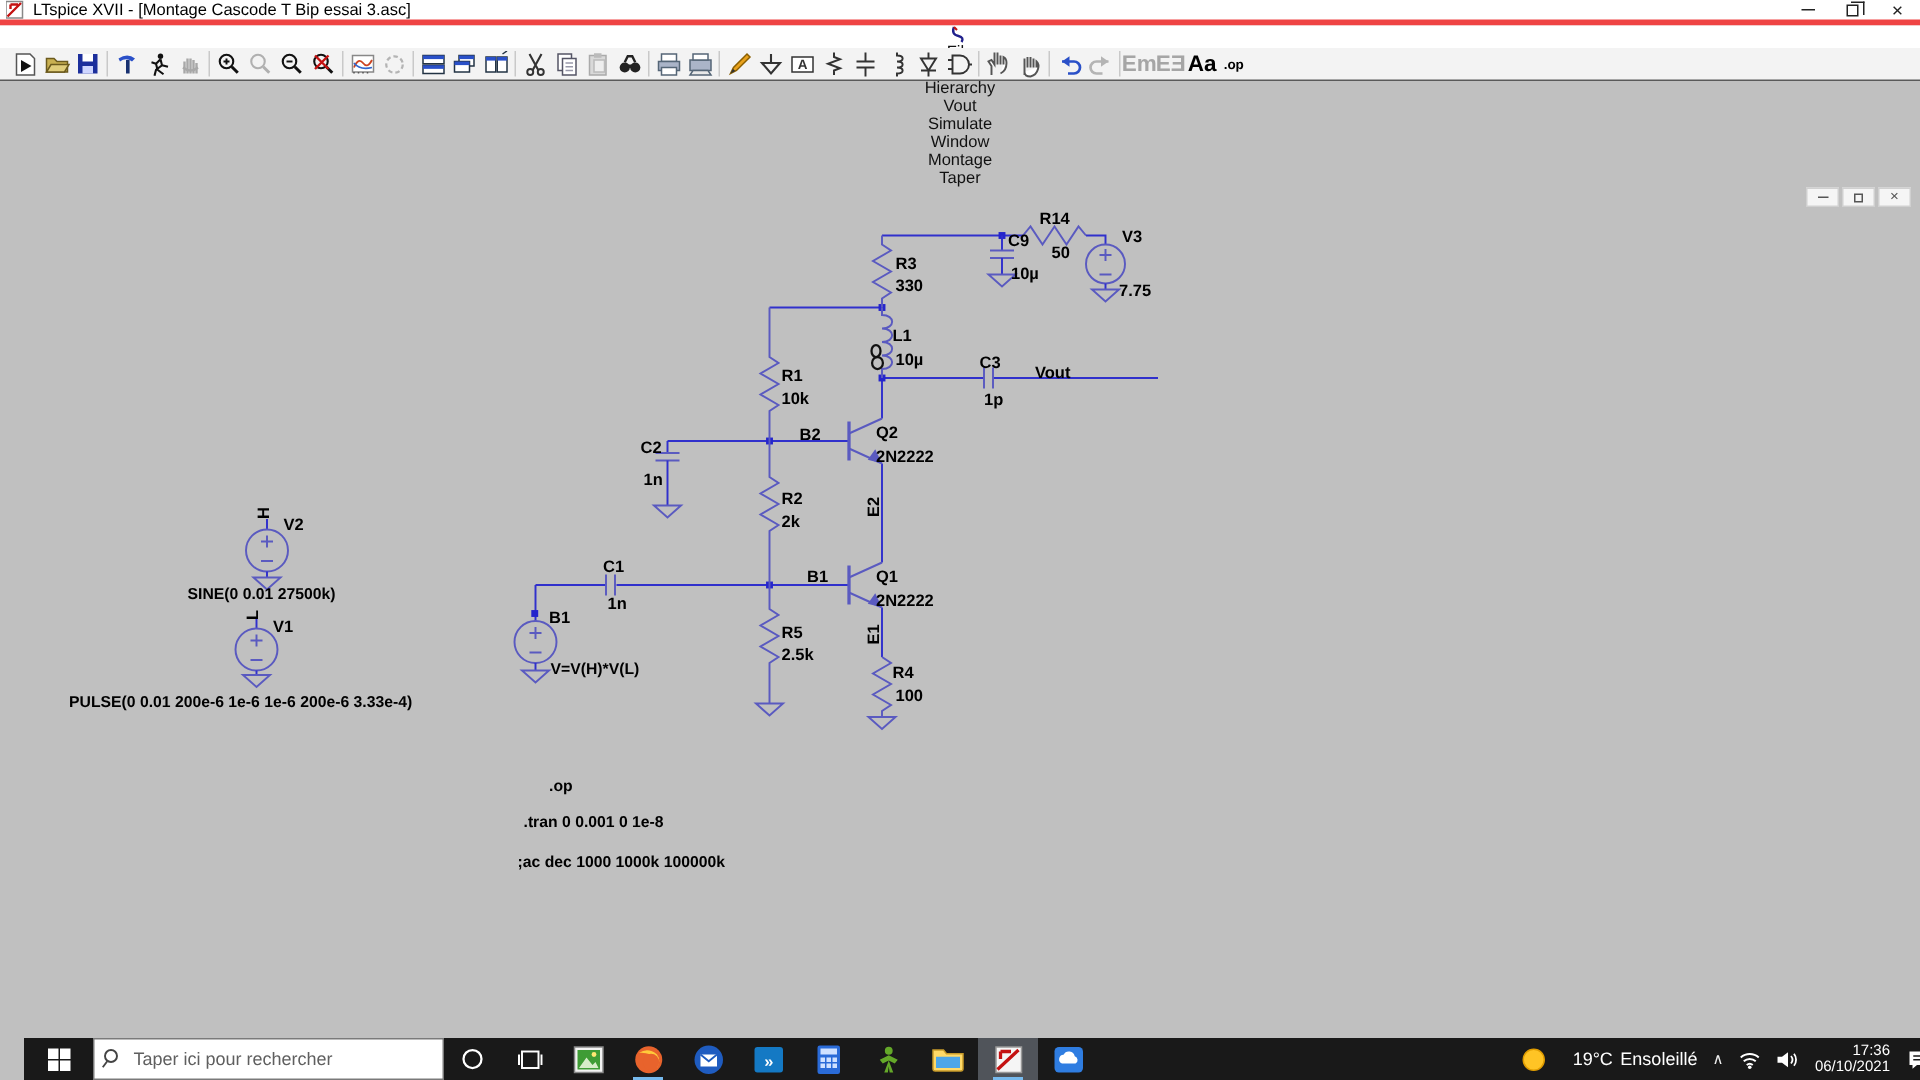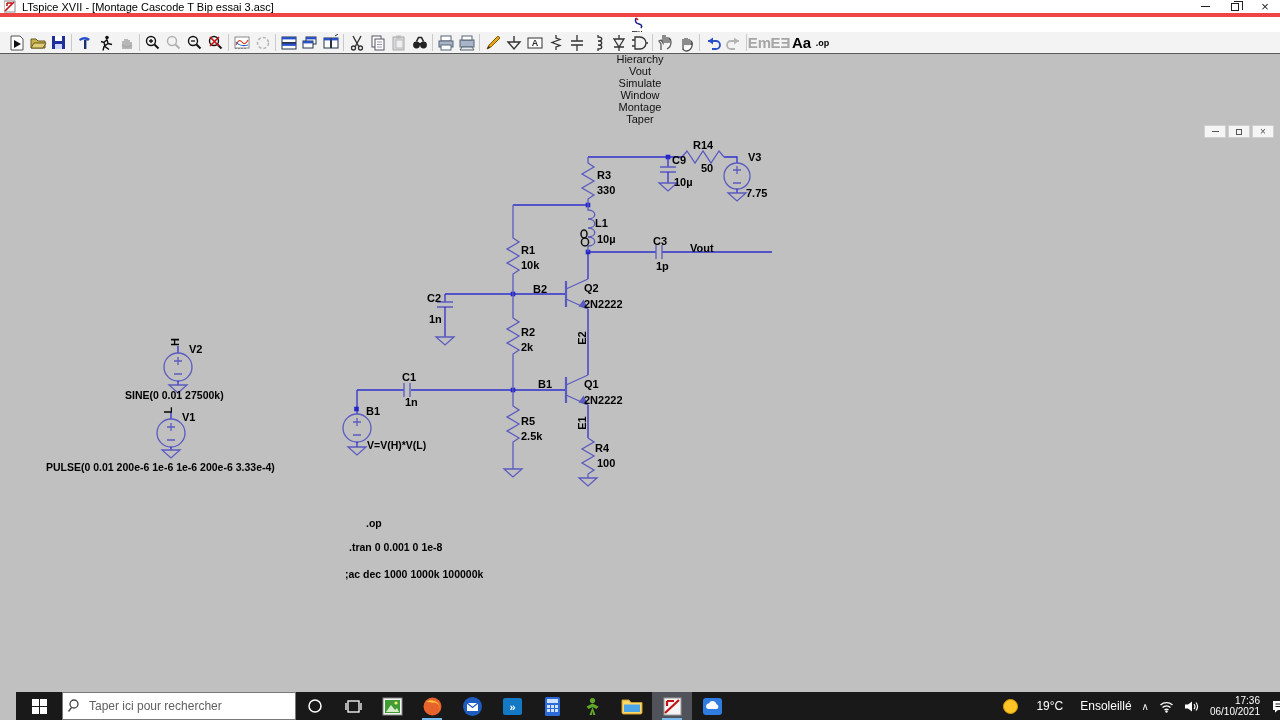--- a/index.html
+++ b/index.html
@@ -629,21 +629,21 @@
     <svg width="21" height="21">
       <rect x="1" y="2" width="19" height="17" rx="3" fill="#2f7de1"></rect>
       <path d="M6,13 a3,3 0 0 1 1,-5.8 a4,4 0 0 1 7.5,1 a2.6,2.6 0 0 1 0.5,4.8 z" fill="#fff"></path>
       </svg>
   </div>
 
   <div class="tray">
     <div class="tray-item">
       <span class="sun"></span>
       <span class="weather-text" style="margin-left:18px">19°C</span>
-      <span class="weather-text" style="margin-left:17px">Ensoleillé</span>
+      <span class="weather-text" style="margin-left:5px">Ensoleillé</span>
     </div>
     <div class="tray-item">
         <span class="chev">∧</span>
       </div>
     <div class="tray-item">
       <svg width="15" height="13">
         <path d="M1.5,5 a9,9 0 0 1 12,0 M3.5,7.5 a6,6 0 0 1 8,0 M5.5,10 a3,3 0 0 1 4,0" stroke="#fff" fill="none" stroke-width="1.3"></path>
         <circle cx="7.5" cy="11.5" r="1.2" fill="#fff"></circle>
         </svg>
     </div>

